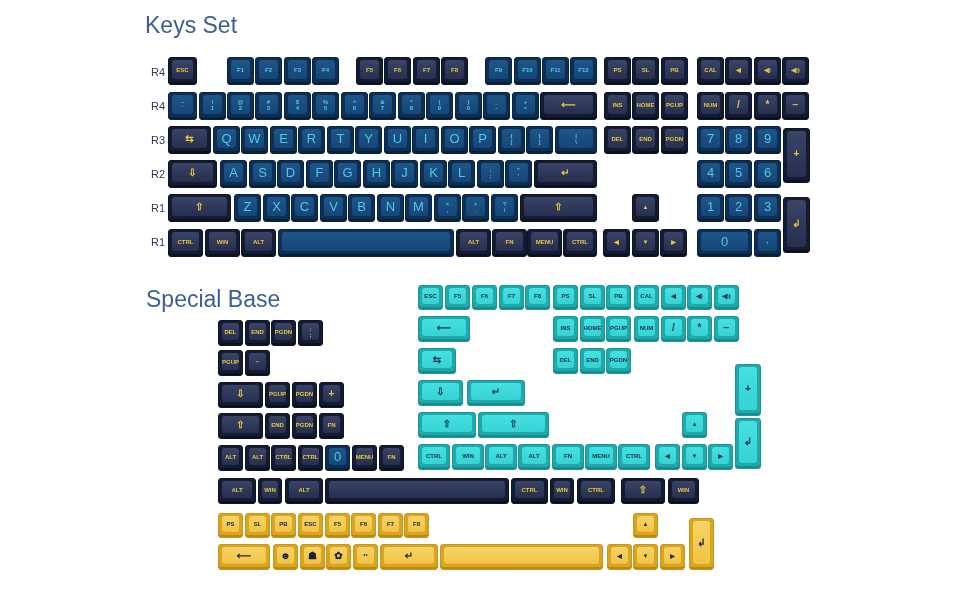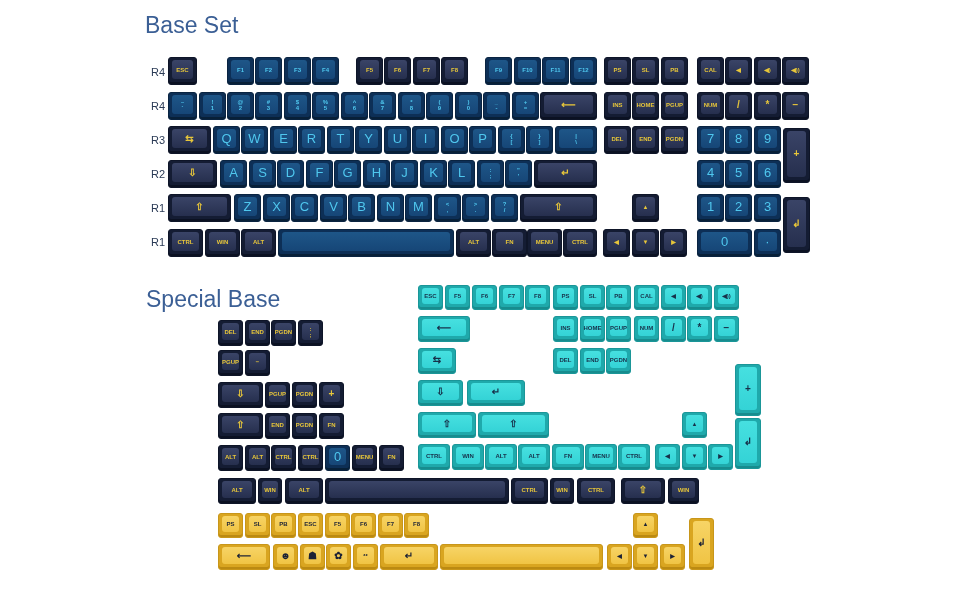--- a/index.html
+++ b/index.html
@@ -19,21 +19,21 @@
   .k-teal { background:#1fa9ab; border:1px solid #1a9698; box-shadow: inset 0 -2px 0 #178c8e; }
   .k-teal .cap { background:linear-gradient(180deg,#46e0e0 0%, #34d3d6 100%); color:#173049; font-size:6px; }
   
   .k-yellow { background:#d9a520; border:1px solid #c8961a; box-shadow: inset 0 -2px 0 #bb8a12; }
   .k-yellow .cap { background:linear-gradient(180deg,#f7d466 0%, #f0c444 100%); color:#1c2235; font-size:6px; }
   .k-navy .cap.icon, .k-teal .cap.icon, .k-yellow .cap.icon { font-size:10px; }
 </style>
 </head>
 <body>
 
-<div class="section-title" style="left:145px;top:12px;">Base Set</div>
+<div class="section-title" style="left:145px;top:12px;">Keys Set</div>
 <div class="section-title" style="left:146px;top:286px;">Special Base</div>
 
 <div id="row-labels">
     <div class="row-label" style="left: 151px; top: 66px;">R4</div>
     <div class="row-label" style="left: 151px; top: 100px;">R4</div>
     <div class="row-label" style="left: 151px; top: 134px;">R3</div>
     <div class="row-label" style="left: 151px; top: 168px;">R2</div>
     <div class="row-label" style="left: 151px; top: 202px;">R1</div>
     <div class="row-label" style="left: 151px; top: 236px;">R1</div>
   </div>

